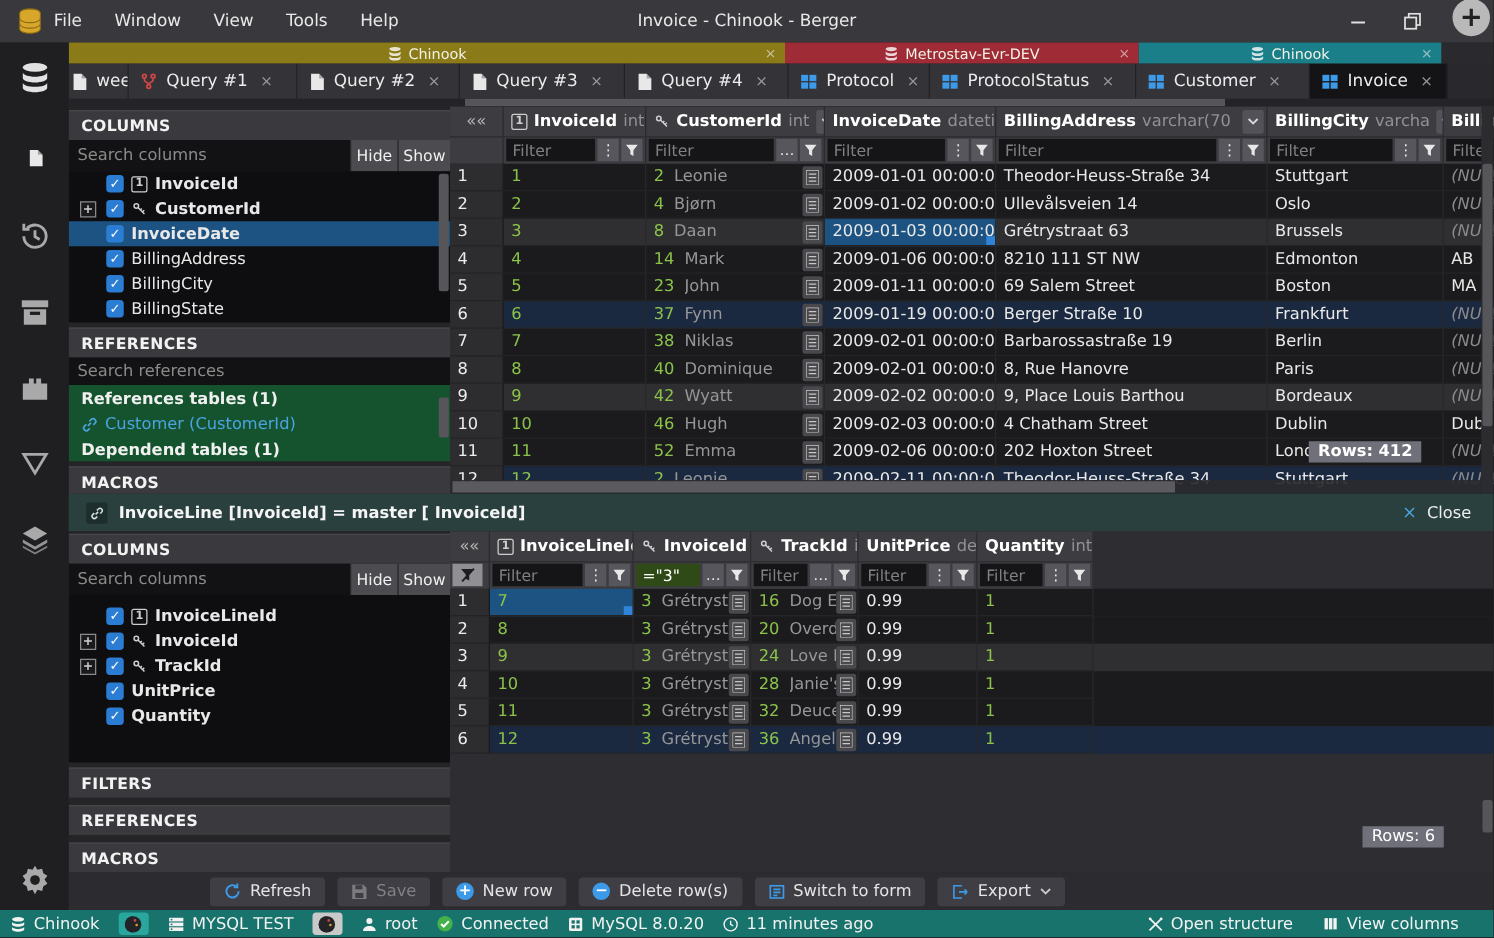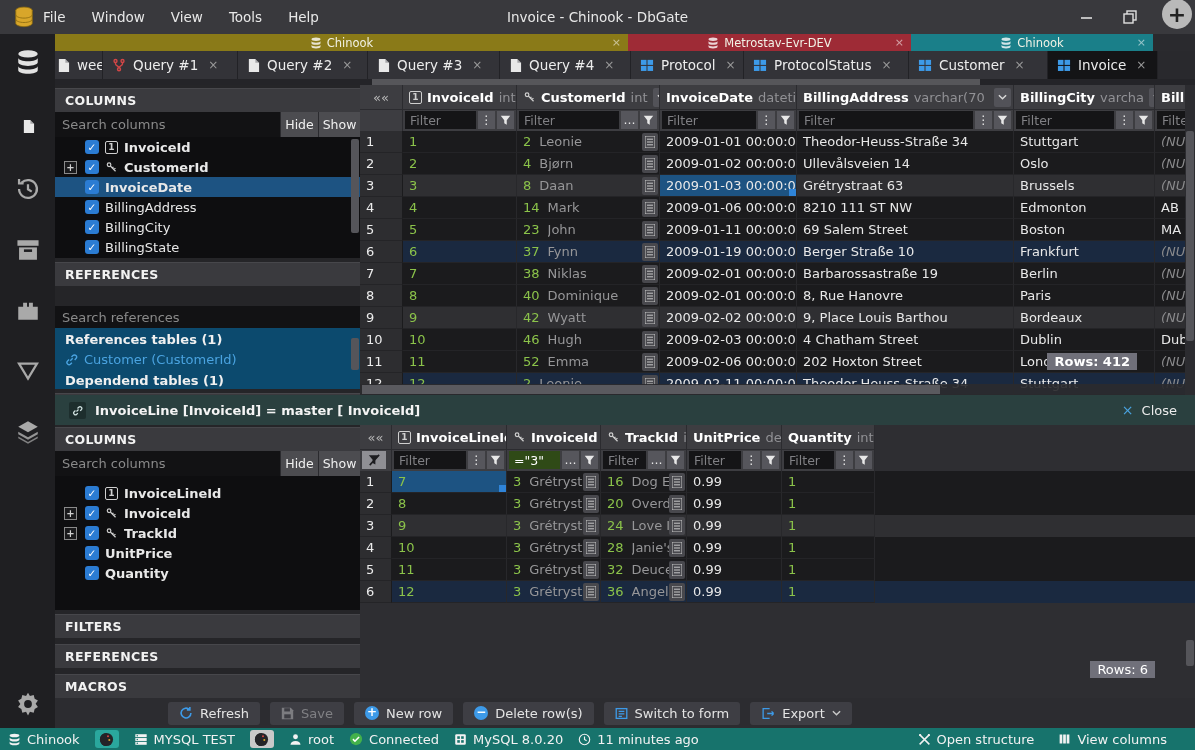--- a/index.html
+++ b/index.html
@@ -41,21 +41,21 @@
   .sbtn { width:38px; background:#4c4c50; color:#f0f0f0; display:flex; align-items:center; justify-content:center; font-size:12.5px; border-left:1px solid #2a2a2e; }
   .collist { background:#0e0e10; position:relative; }
   .colitem { height:20px; display:flex; align-items:center; gap:6px; padding-left:30px; font-size:13px; color:#e8e8e8; position:relative; }
   .colitem.selected { background:#1d5382; }
   .colitem.bold { font-weight:bold; }
   .cb { width:14px; height:14px; background:#2b7cd3; border-radius:3px; color:#fff; font-size:10.5px; display:flex; align-items:center; justify-content:center; flex:none; }
   .expander { position:absolute; left:9px; width:13px; height:13px; border:1px solid #8a8a8a; color:#cfcfcf; font-size:10px; line-height:11px; text-align:center; background:#1a1a1c; }
   .pkic { width:13px; height:13px; border:1.2px solid #cfcfcf; border-radius:2px; font-size:9px; color:#cfcfcf; display:flex; align-items:center; justify-content:center; flex:none; }
   .fkic { color:#cfcfcf; flex:none; display:flex; }
   .vscroll-thumb { position:absolute; width:8px; background:#55555a; border-radius:2px; }
-  .refblock { background:#0c4a6e; position:relative; }
+  .refblock { background:#14532d; position:relative; }
   .refhead { font-weight:bold; font-size:13px; color:#f0f0f0; padding:4px 0 3px 10px; }
   .reflink { display:flex; align-items:center; gap:6px; color:#4aa3e0; padding:2px 0 2px 10px; font-size:13px; }
 
   
   .gridpane { position:absolute; overflow:hidden; }
   .hrow, .frow, .drow { display:flex; }
   .hcell { background:#3d3d41; border-right:1px solid #2b2b2f; border-bottom:1px solid #2b2b2f; height:25px; display:flex; align-items:center; gap:5px; padding:0 2px 0 6px; font-weight:bold; font-size:13px; color:#fff; overflow:hidden; white-space:nowrap; flex:none; }
   .hcell .ctype { color:#919195; font-weight:normal; }
   .chevbtn { margin-left:auto; width:17px; height:19px; background:#525258; border-radius:2px; color:#d8d8d8; display:flex; align-items:center; justify-content:center; flex:none; }
   .corner { justify-content:center; color:#b8b8b8; font-weight:normal; font-size:13px; padding:0; }
@@ -117,21 +117,21 @@
           </g>
         </svg>
     </span>
     <div class="menus">
       <span>File</span>
       <span>Window</span>
       <span>View</span>
       <span>Tools</span>
       <span>Help</span>
     </div>
-    <div class="wintitle">Invoice - Chinook - DbGate</div>
+    <div class="wintitle">Invoice - Chinook - Berger</div>
     <div class="winctrls">
       <span class="wc">
           <svg width="13" height="13" viewBox="0 0 13 13">
             <path d="M1 7h11" stroke="#e0e0e0" stroke-width="1.6"></path>
           </svg>
         </span>
       <span class="wc">
           <svg width="14" height="14" viewBox="0 0 14 14" fill="none" stroke="#e0e0e0" stroke-width="1.4">
             <rect x="4" y="1" width="9" height="9"></rect>
             <rect x="1" y="4" width="9" height="9" fill="#39393d"></rect>
@@ -374,21 +374,21 @@
           <span class="cb">✓</span>
           <span>BillingCity</span>
         </div>
         <div class="colitem">
           <span class="cb">✓</span>
           <span>BillingState</span>
         </div>
         <div class="vscroll-thumb" style="right: 1px; top: 2px; height: 94px;"></div>
       </div>
     <div class="sect">REFERENCES</div>
-    <div class="searchrow" style="height:22px;margin-top:20px;">
+    <div class="searchrow" style="height:22px;">
       <div class="searchinput">Search references</div>
     </div>
     <div class="refblock" style="height:61px;">
       <div class="refhead">References tables (1)</div>
       <div class="reflink">
         <span>
             <svg width="13" height="13" viewBox="0 0 16 16" fill="none" stroke="#4aa3e0" stroke-width="1.7">
               <path d="M6.5 9.5l3-3M5 8L3.2 9.8a2.6 2.6 0 0 0 3.7 3.7L8.5 11.9M8 5l1.8-1.8a2.6 2.6 0 0 1 3.7 3.7L11.9 8.5"></path>
             </svg>
           </span>

